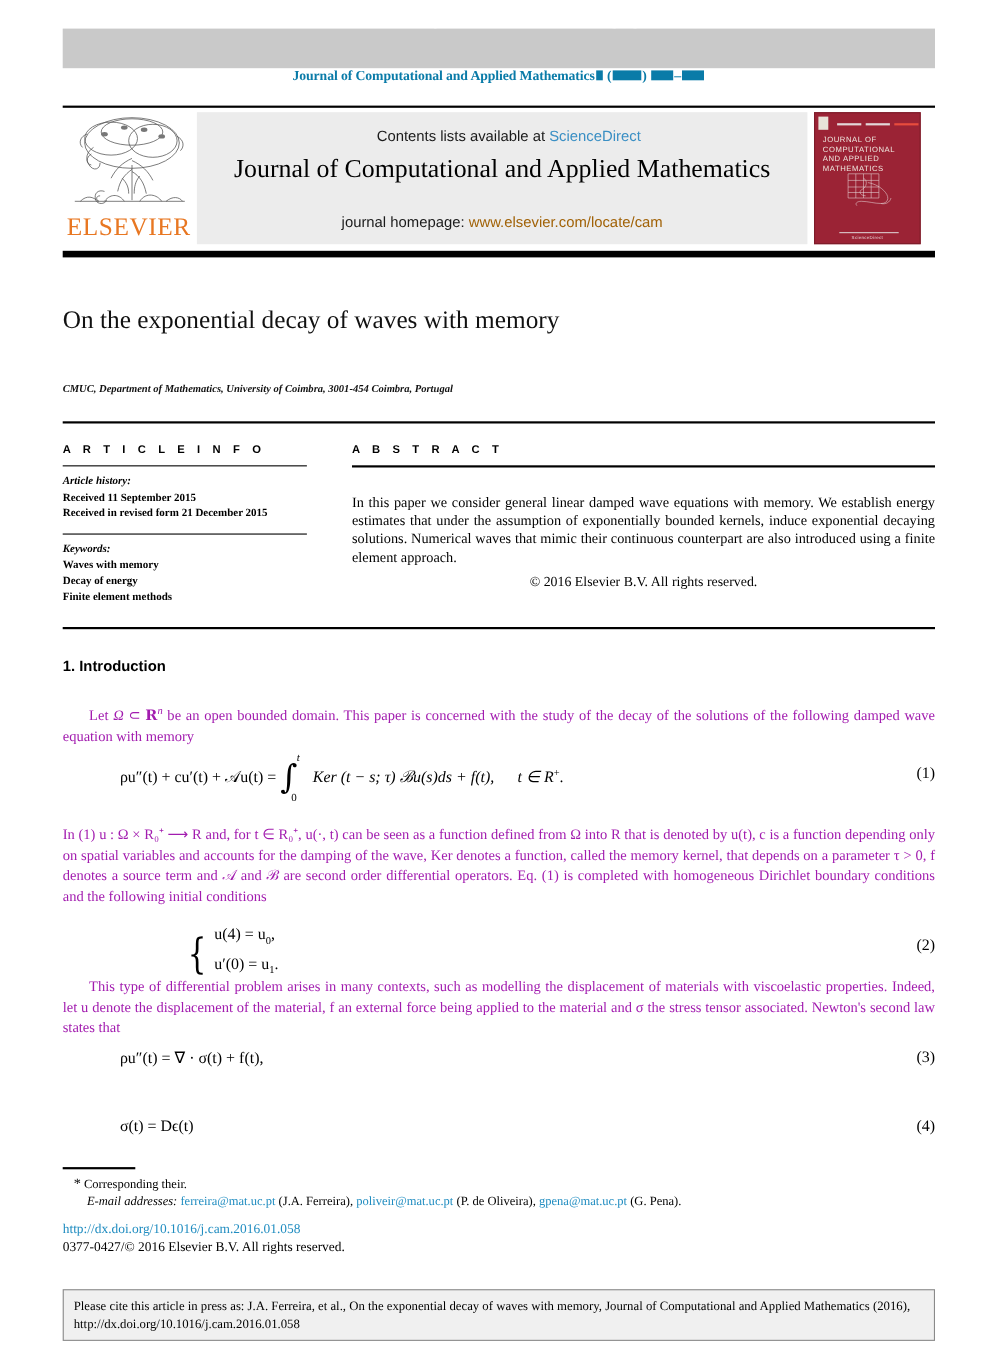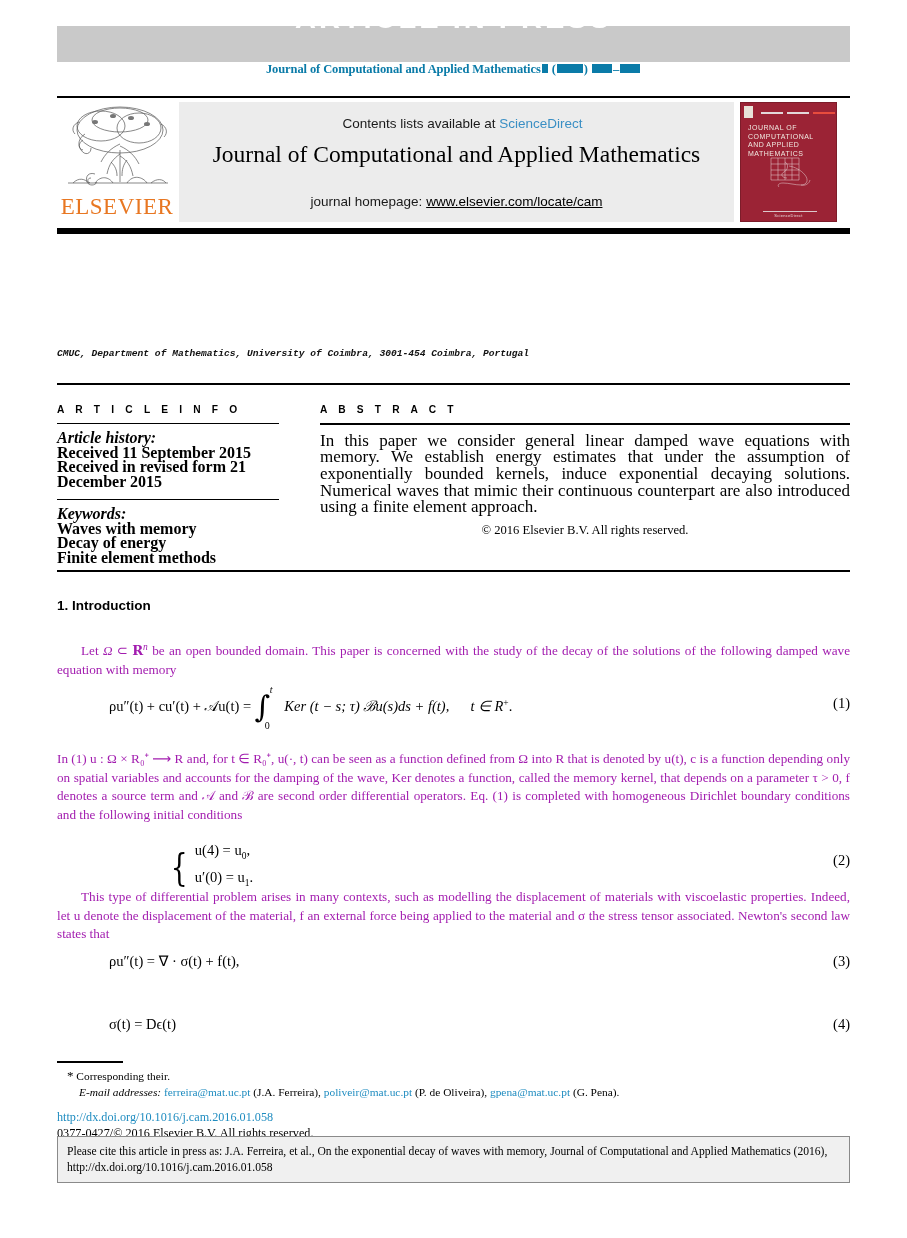--- a/index.html
+++ b/index.html
@@ -31,21 +31,21 @@
     height: 36px;
     background: #c9c9c9;
   }
   .aip-text {
     position: absolute;
     left: 0; right: 0;
     top: 0px;
     text-align: center;
     font-family: "Liberation Sans", sans-serif;
     font-weight: bold;
-    font-size: 29px;
+    font-size: 24px;
     letter-spacing: 3px;
     color: #ffffff;
     line-height: 36px;
   }
   .journal-ref {
     position: absolute;
     left: 0; right: 0;
     top: 62px;
     text-align: center;
     font-family: "Liberation Serif", serif;
@@ -136,22 +136,21 @@
   .homepage-line {
     position: absolute;
     left: 0; right: 0;
     bottom: 13px;
     text-align: center;
     font-family: "Liberation Sans", sans-serif;
     font-size: 13.5px;
     color: #1a1a1a;
   }
   .homepage-line .url {
-    color: #000000;
-    text-decoration: underline;
+    color: #a16207;
   }
   .cover {
     position: absolute;
     left: 683px;
     top: 2px;
     width: 97px;
     height: 120px;
     background: #9b2335;
     border: 1px solid #7d1c2a;
     box-sizing: border-box;
@@ -235,21 +234,21 @@
   .authors .star {
     color: #1f8cc0;
     font-size: 13px;
     vertical-align: super;
   }
   .affiliation {
     position: absolute;
     left: 57px;
     top: 348px;
     width: 793px;
-    font-family: Liberation Mono, monospace;
+    font-family: Liberation Serif, serif;
     font-style: italic;
     font-weight: bold;
     font-size: 9.6px;
     color: #111;
   }
   .rule-after-title {
     position: absolute;
     left: 57px; top: 383px;
     width: 793px; height: 1.6px;
     background: #000;
@@ -280,35 +279,35 @@
     background: #000;
     margin-top: 8px;
   }
   .hr-thin2 {
     height: 1.2px;
     background: #000;
     margin-top: 10px;
   }
   .info-body {
     font-family: "Liberation Serif", serif;
-    font-size: 16px;
+    font-size: 10px;
     line-height: 14.5px;
     font-weight: bold;
     color: #000;
     margin-top: 7px;
   }
   .info-body .it {
     font-style: italic;
   }
   .abs-body {
     font-family: "Liberation Serif", serif;
-    font-size: 17px;
+    font-size: 13px;
     line-height: 16.6px;
     color: #000;
-    margin-top: 8px;
+    margin-top: 24px;
     text-align: justify;
   }
   .abs-copy {
     font-family: "Liberation Serif", serif;
     font-size: 12.6px;
     margin-top: 7px;
     text-align: center;
   }
   .rule-after-abs {
     position: absolute;
@@ -436,21 +435,21 @@
     top: 1126px;
     font-family: "Liberation Serif", serif;
     font-size: 12.2px;
     color: #000;
   }
 
   
   .cite-box {
     position: absolute;
     left: 57px;
-    top: 1136px;
+    top: 1172px;
     width: 793px;
     min-height: 44px;
     border: 1px solid #8a8a8a;
     background: #f0f0f0;
     box-sizing: border-box;
     padding: 7px 9px 6px 9px;
     font-family: "Liberation Serif", serif;
     font-size: 11.6px;
     line-height: 16px;
     color: #000;
@@ -541,20 +540,21 @@
           <path d="M32 29 C36 30 40 28 41 24"></path>
         </g>
       </svg>
       <div class="cover-footline"></div>
       <div class="cover-foottext">ScienceDirect</div>
     </div>
   </div>
 
   <div class="rule-thick"></div>
 
+  <div class="title">On the exponential decay of waves with memory</div>
   <div class="affiliation">CMUC, Department of Mathematics, University of Coimbra, 3001-454 Coimbra, Portugal</div>
   <div class="rule-after-title"></div>
 
   <div class="info-col">
     <div class="sec-head">A R T I C L E  I N F O</div>
     <div class="hr-thin"></div>
     <div class="info-body">
       <span class="it">Article history:</span><br>
       <span>Received 11 September 2015</span><br>
       <span>Received in revised form 21 December 2015</span>

